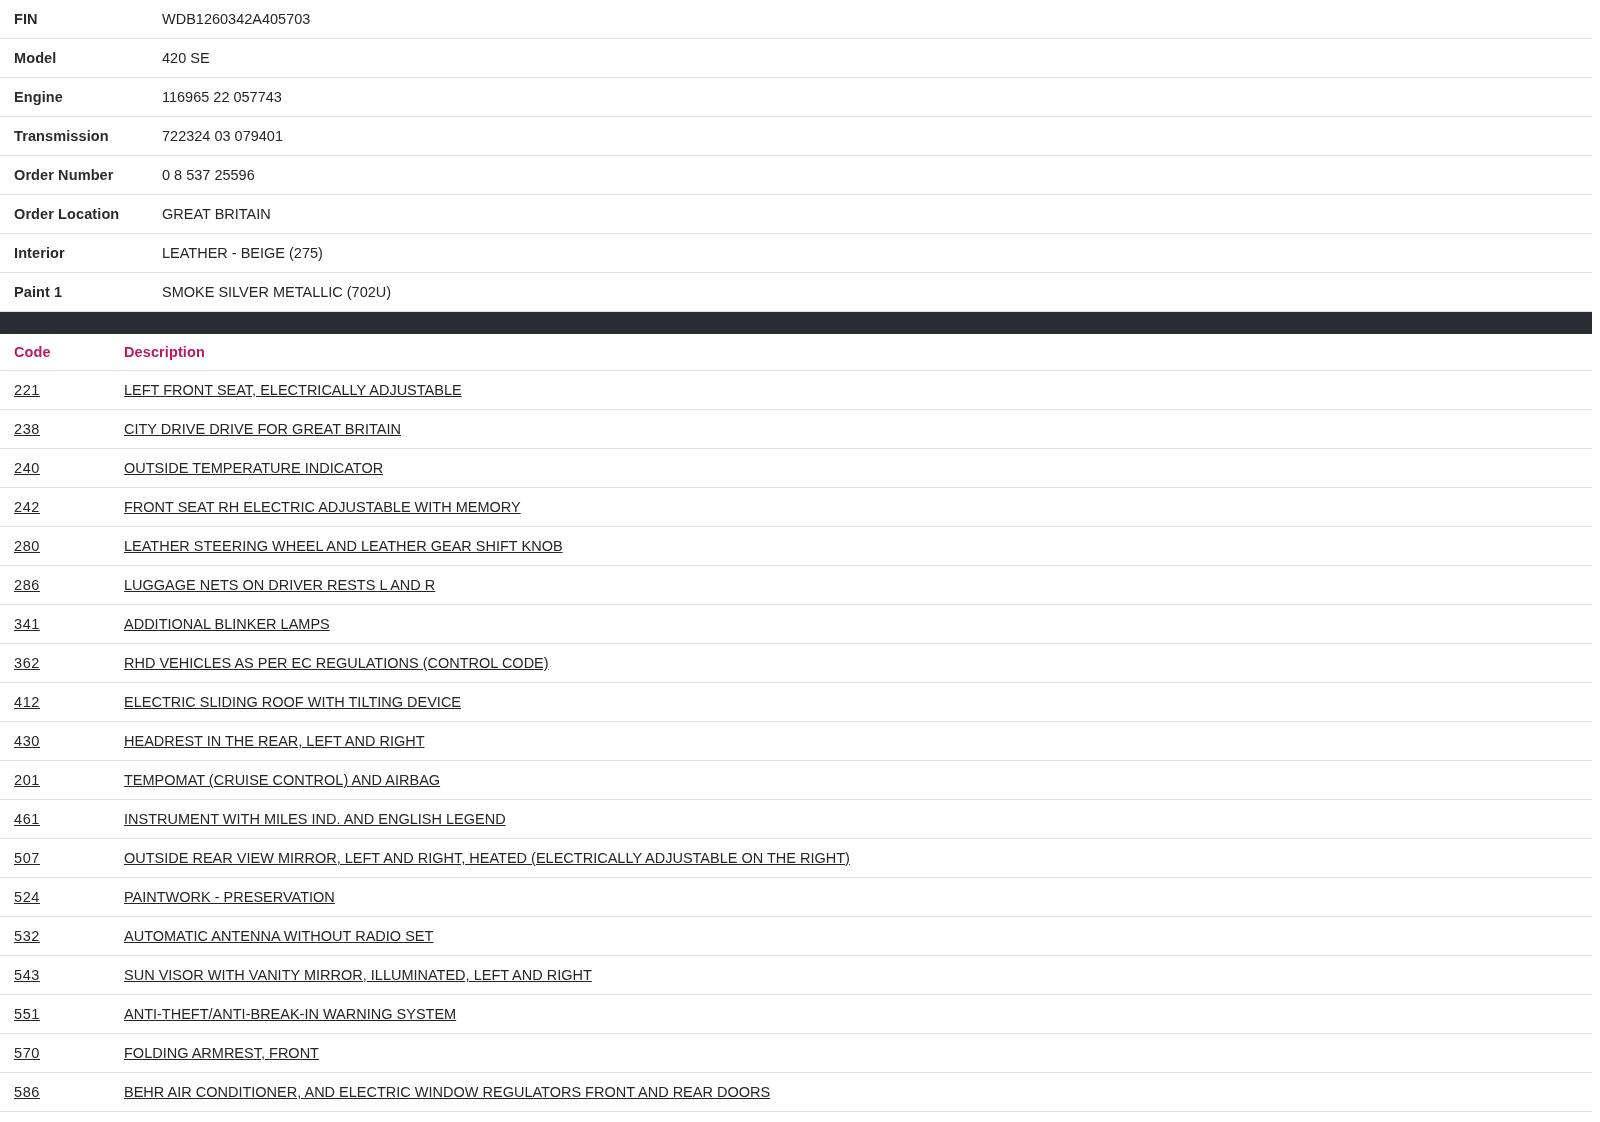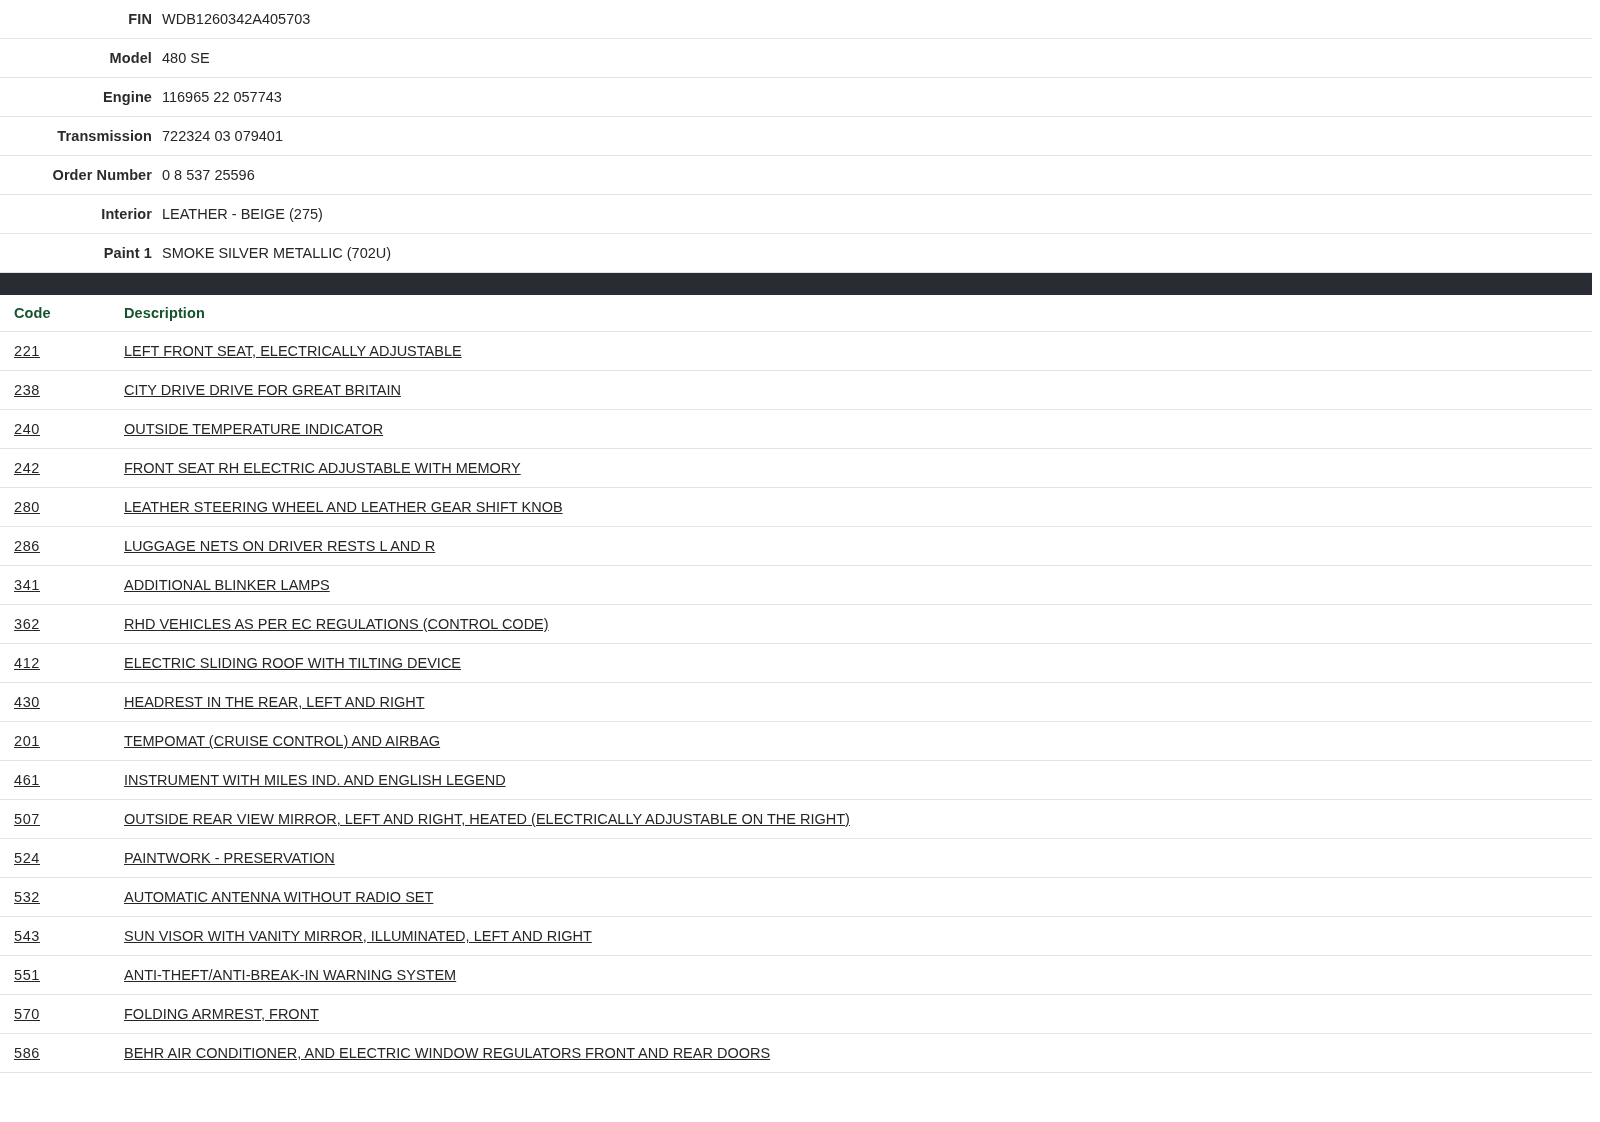--- a/index.html
+++ b/index.html
@@ -33,21 +33,20 @@
     vertical-align: middle;
     font-size: 14.5px;
     line-height: 18px;
   }
   .spec-label {
     width: 138px;
     padding-left: 14px !important;
     font-weight: bold;
     color: #2b2b2b;
     letter-spacing: 0.1px;
-    text-align: right;
   }
   .spec-value {
     color: #262626;
     font-weight: 400;
     padding-left: 10px !important;
     margin-top: 8px;
   }
 
   
   .divider-band {
@@ -62,21 +61,21 @@
     border-collapse: collapse;
     table-layout: fixed;
   }
   .codes-table tr {
     border-bottom: 1px solid #e3e3e3;
   }
   .codes-table th {
     text-align: left;
     font-size: 14.5px;
     font-weight: bold;
-    color: #14532d;
+    color: #be185d;
     padding: 10px 0 10px 8px;
     letter-spacing: 0.1px;
   }
   .codes-table td {
     font-size: 14.5px;
     padding: 10px 0 10px 0;
     color: #262626;
     line-height: 18px;
     text-decoration: underline;
   }
@@ -111,33 +110,37 @@
 <div class="page">
 
   <table class="spec-table">
     <tbody id="spec-body">
         <tr>
           <td class="spec-label">FIN</td>
           <td class="spec-value">WDB1260342A405703</td>
         </tr>
         <tr>
           <td class="spec-label">Model</td>
-          <td class="spec-value">480 SE</td>
+          <td class="spec-value">420 SE</td>
         </tr>
         <tr>
           <td class="spec-label">Engine</td>
           <td class="spec-value">116965 22 057743</td>
         </tr>
         <tr>
           <td class="spec-label">Transmission</td>
           <td class="spec-value">722324 03 079401</td>
         </tr>
         <tr>
           <td class="spec-label">Order Number</td>
           <td class="spec-value">0 8 537 25596</td>
+        </tr>
+        <tr>
+          <td class="spec-label">Order Location</td>
+          <td class="spec-value">GREAT BRITAIN</td>
         </tr>
         <tr>
           <td class="spec-label">Interior</td>
           <td class="spec-value">LEATHER - BEIGE (275)</td>
         </tr>
         <tr>
           <td class="spec-label">Paint 1</td>
           <td class="spec-value">SMOKE SILVER METALLIC (702U)</td>
         </tr>
       </tbody>

